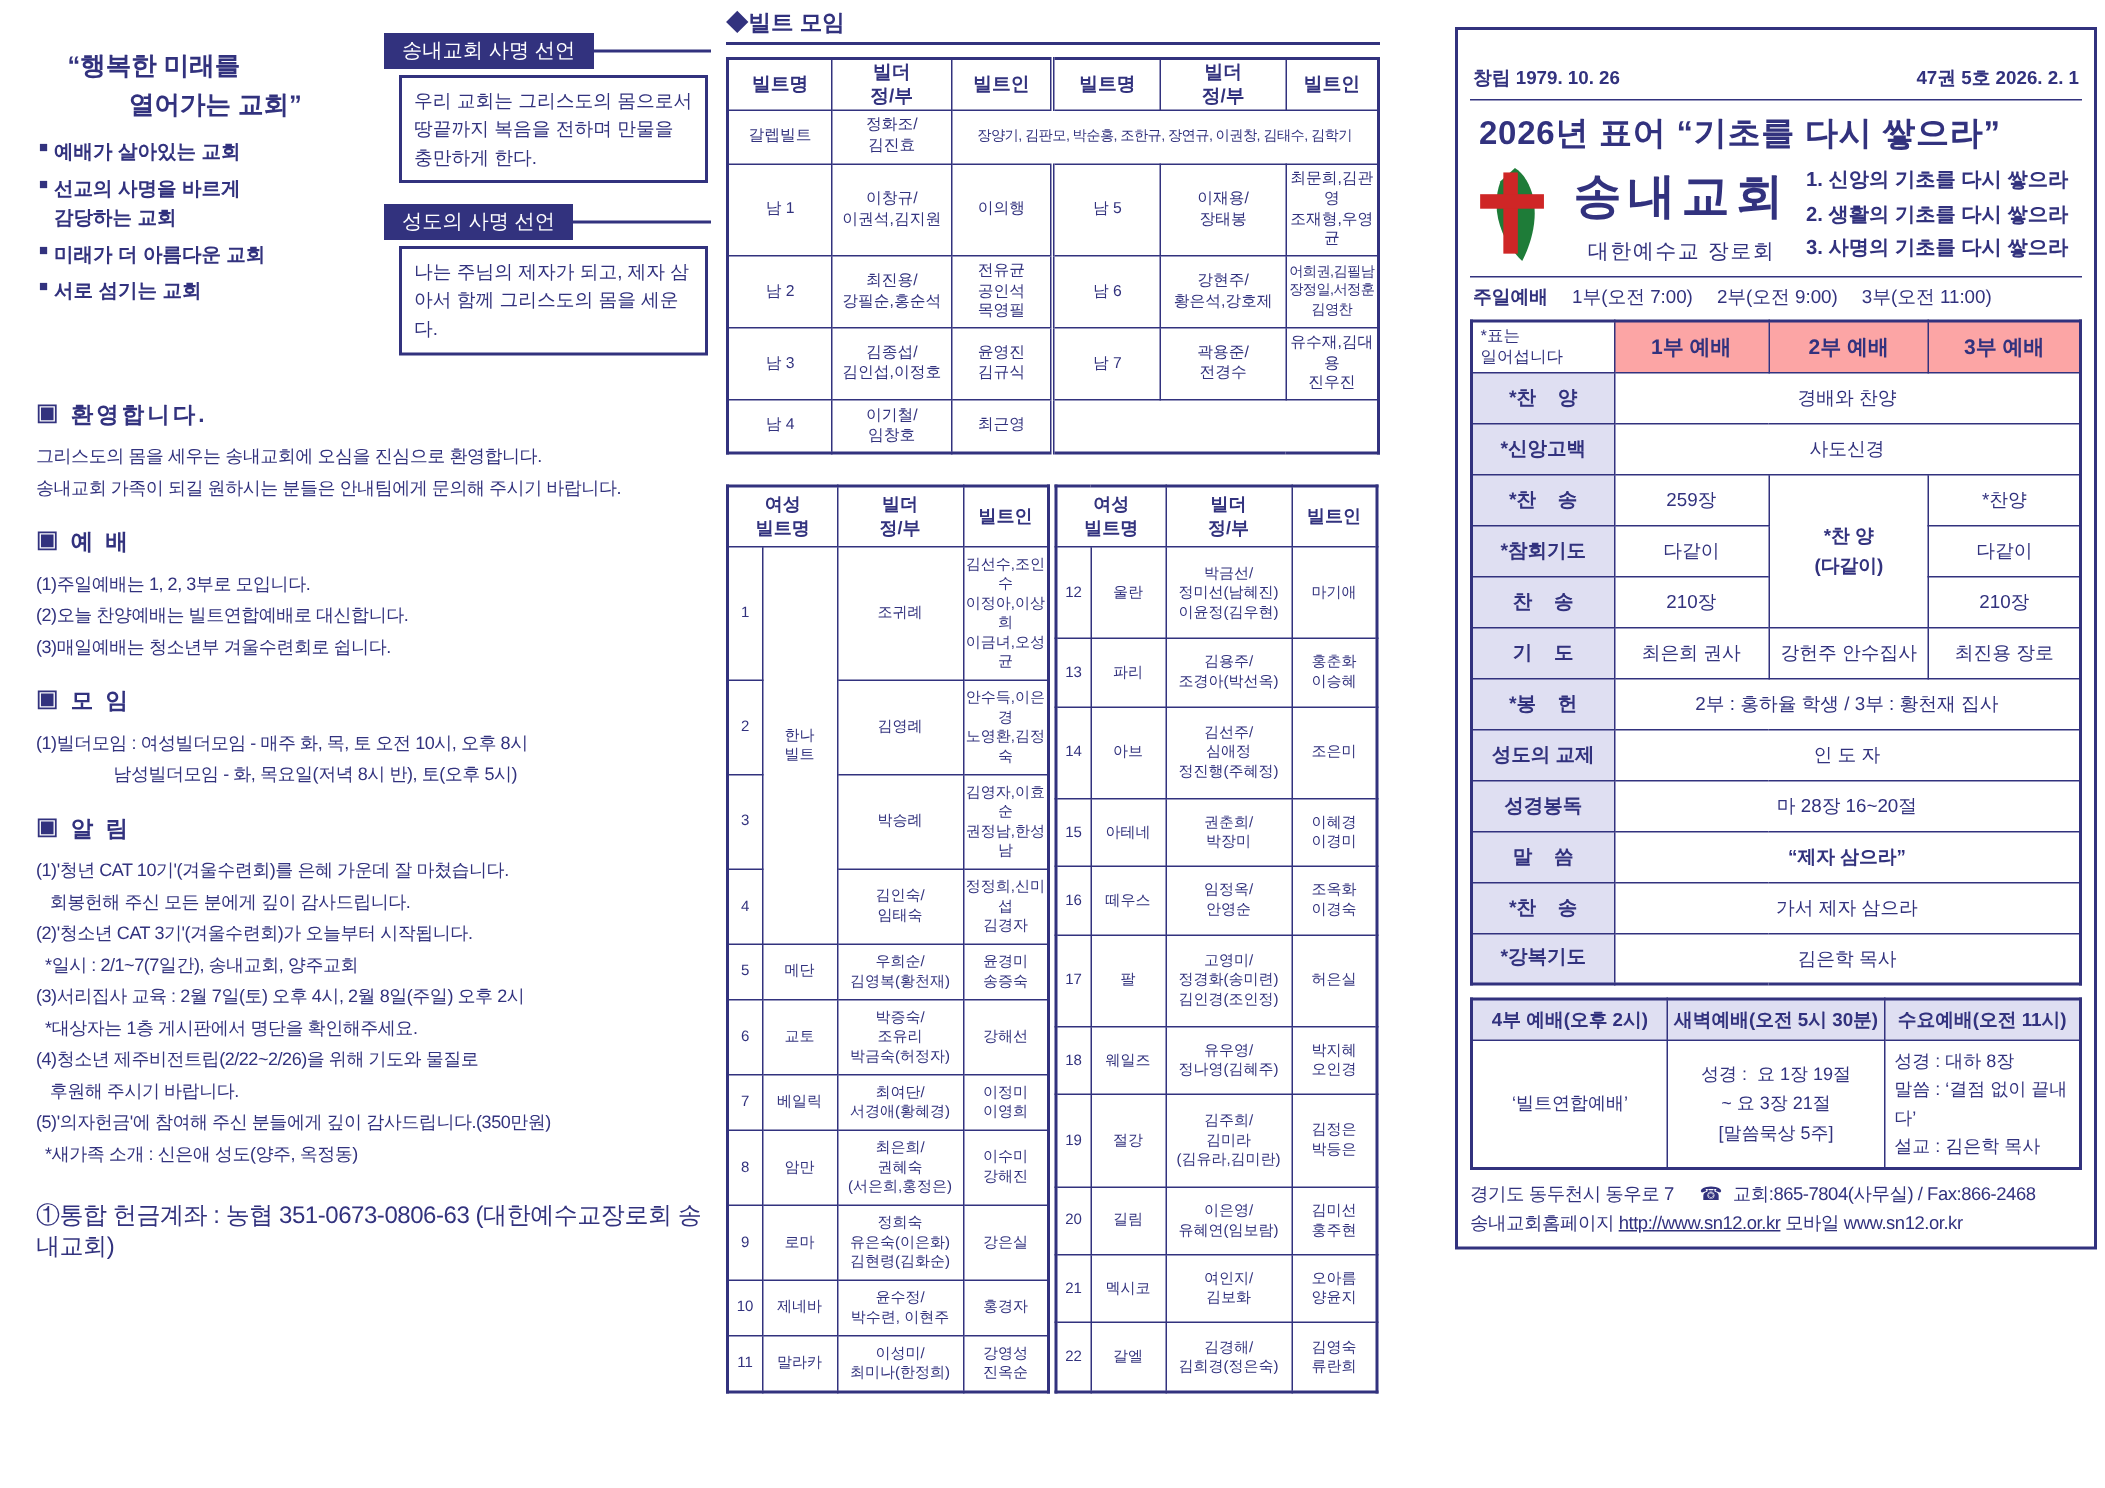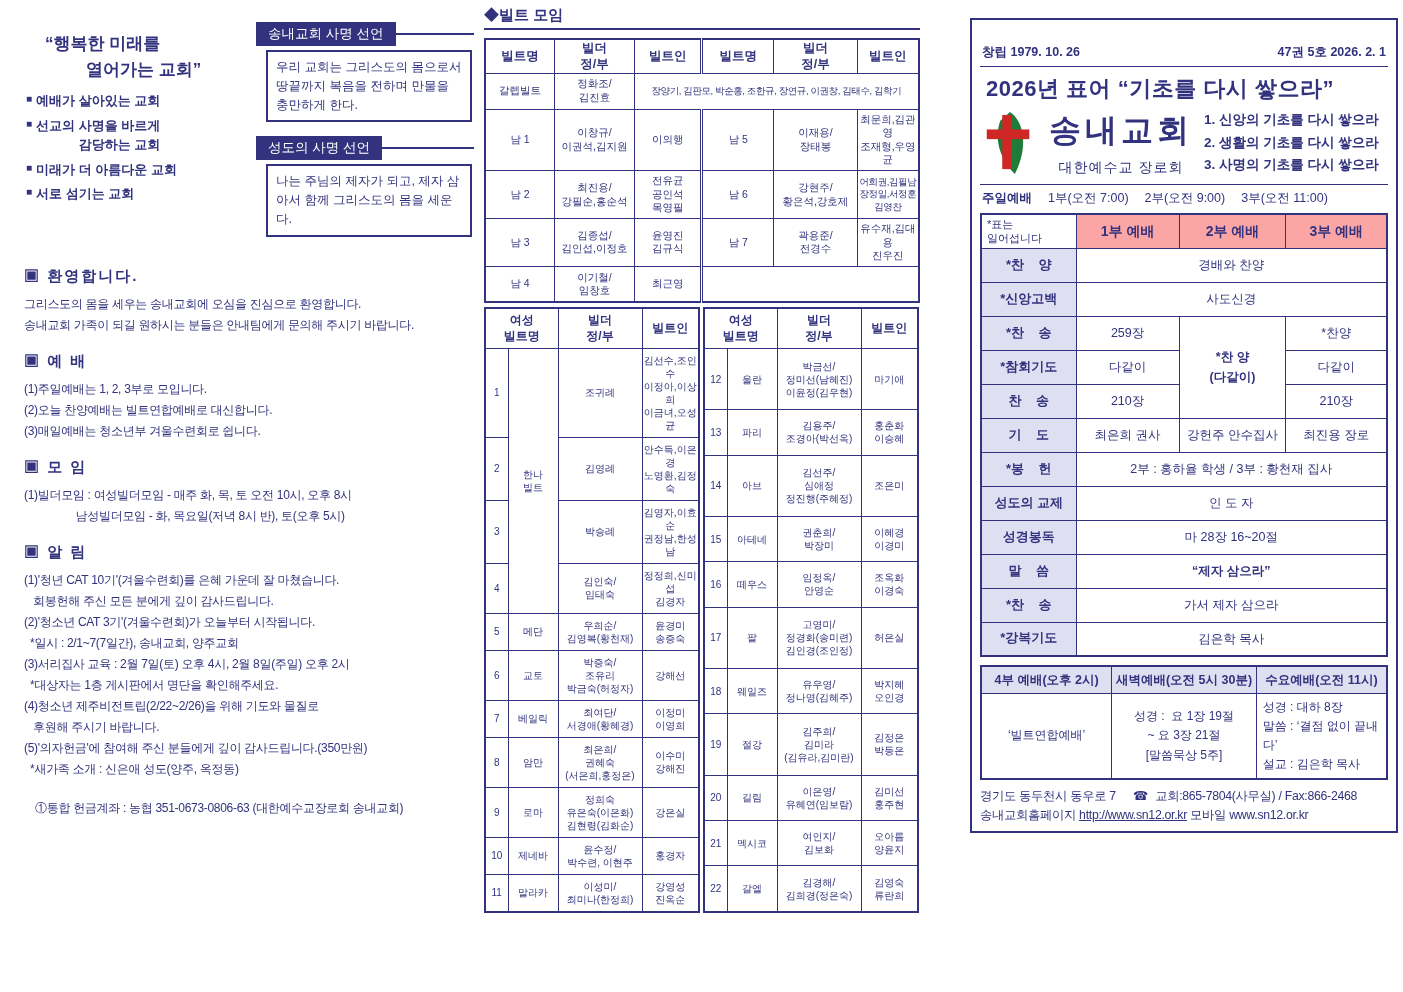--- a/index.html
+++ b/index.html
@@ -18,49 +18,49 @@
     width:206px; border:2.5px solid #32327e; border-radius:20px;
     background:#d9d9ef; text-align:center; font-weight:bold; font-size:20px;
     padding:8px 0; letter-spacing:1px;
     box-shadow: inset 0 0 0 2px #d9d9ef;
   }
   .quote1 { font-size:17px; font-weight:bold; margin-top:12px; margin-left:21px; }
   .quote2 { font-size:17px; font-weight:bold; margin-left:62px; margin-top:3px; }
   .v-items { margin-top:10px; }
   .v-item { display:flex; font-size:13px; font-weight:bold; margin-top:5px; }
   .v-item .bullet { font-size:10px; margin:2px 4px 0 2px; }
-  .v-item .v-text { white-space:pre-wrap; line-height:1.5;text-align:right; }
+  .v-item .v-text { white-space:pre-wrap; line-height:1.5; }
   .mission-area { flex:1; padding-top:2px; }
   .mission-head { display:flex; align-items:center; }
   .mh-label { background:#32327e; color:#fff; font-weight:normal; font-size:13.5px; padding:3px 12px; white-space:nowrap; }
   .mh-rule { flex:1; border-top:2px solid #32327e; }
   .mission-body {
     border:2px solid #32327e; margin:4px 2px 14px 10px;
     padding:6px 8px; font-size:12.5px; line-height:1.5; white-space:pre-wrap;
   }
   .sec { margin-top:16px; }
   .sec-title { font-size:15px; font-weight:bold; letter-spacing:2px; margin-bottom:8px; }
   .sec-line { font-size:12px; line-height:1.75; white-space:pre-wrap; letter-spacing:-0.3px; }
-  .account { margin-top:20px; font-size:12px; white-space:pre-wrap; letter-spacing:-0.3px;margin-left:11px; }
+  .account { margin-top:20px; font-size:16px; white-space:pre-wrap; letter-spacing:-0.3px; }
 
   
   .col-mid { position:absolute; left:484px; top:6px; width:436px; }
   .mid-title { font-size:15px; font-weight:bold; border-bottom:2px solid #32327e; padding-bottom:3px; }
   table { border-collapse:collapse; }
   .grid { border:2px solid #32327e; width:100%; }
   .grid th, .grid td {
     border:1px solid #32327e; text-align:center; vertical-align:middle;
     white-space:pre-wrap; line-height:1.3;
   }
   .men { margin-top:8px; }
   .men th { font-size:12.5px; height:34px; }
   .men td { font-size:10.5px; padding:3px 1px; height:36px; }
   .men td.small { font-size:9.5px; letter-spacing:-0.4px; }
   .sep { border-left:3px double #32327e !important; }
-  .women-wrap { display:flex; gap:3px; margin-top:4px; }
+  .women-wrap { display:flex; gap:3px; margin-top:20px; }
   .wtable { width:216px; }
   .wtable th { font-size:12px; height:40px; }
   .wtable td { font-size:10px; padding:5px 1px; }
   .wtable .num { width:23px; }
 
   
   .col-right {
     position:absolute; left:950px; top:18px; width:428px;
     border:2px solid #32327e; padding:22px 8px 6px 8px;margin-left:20px;
   }

